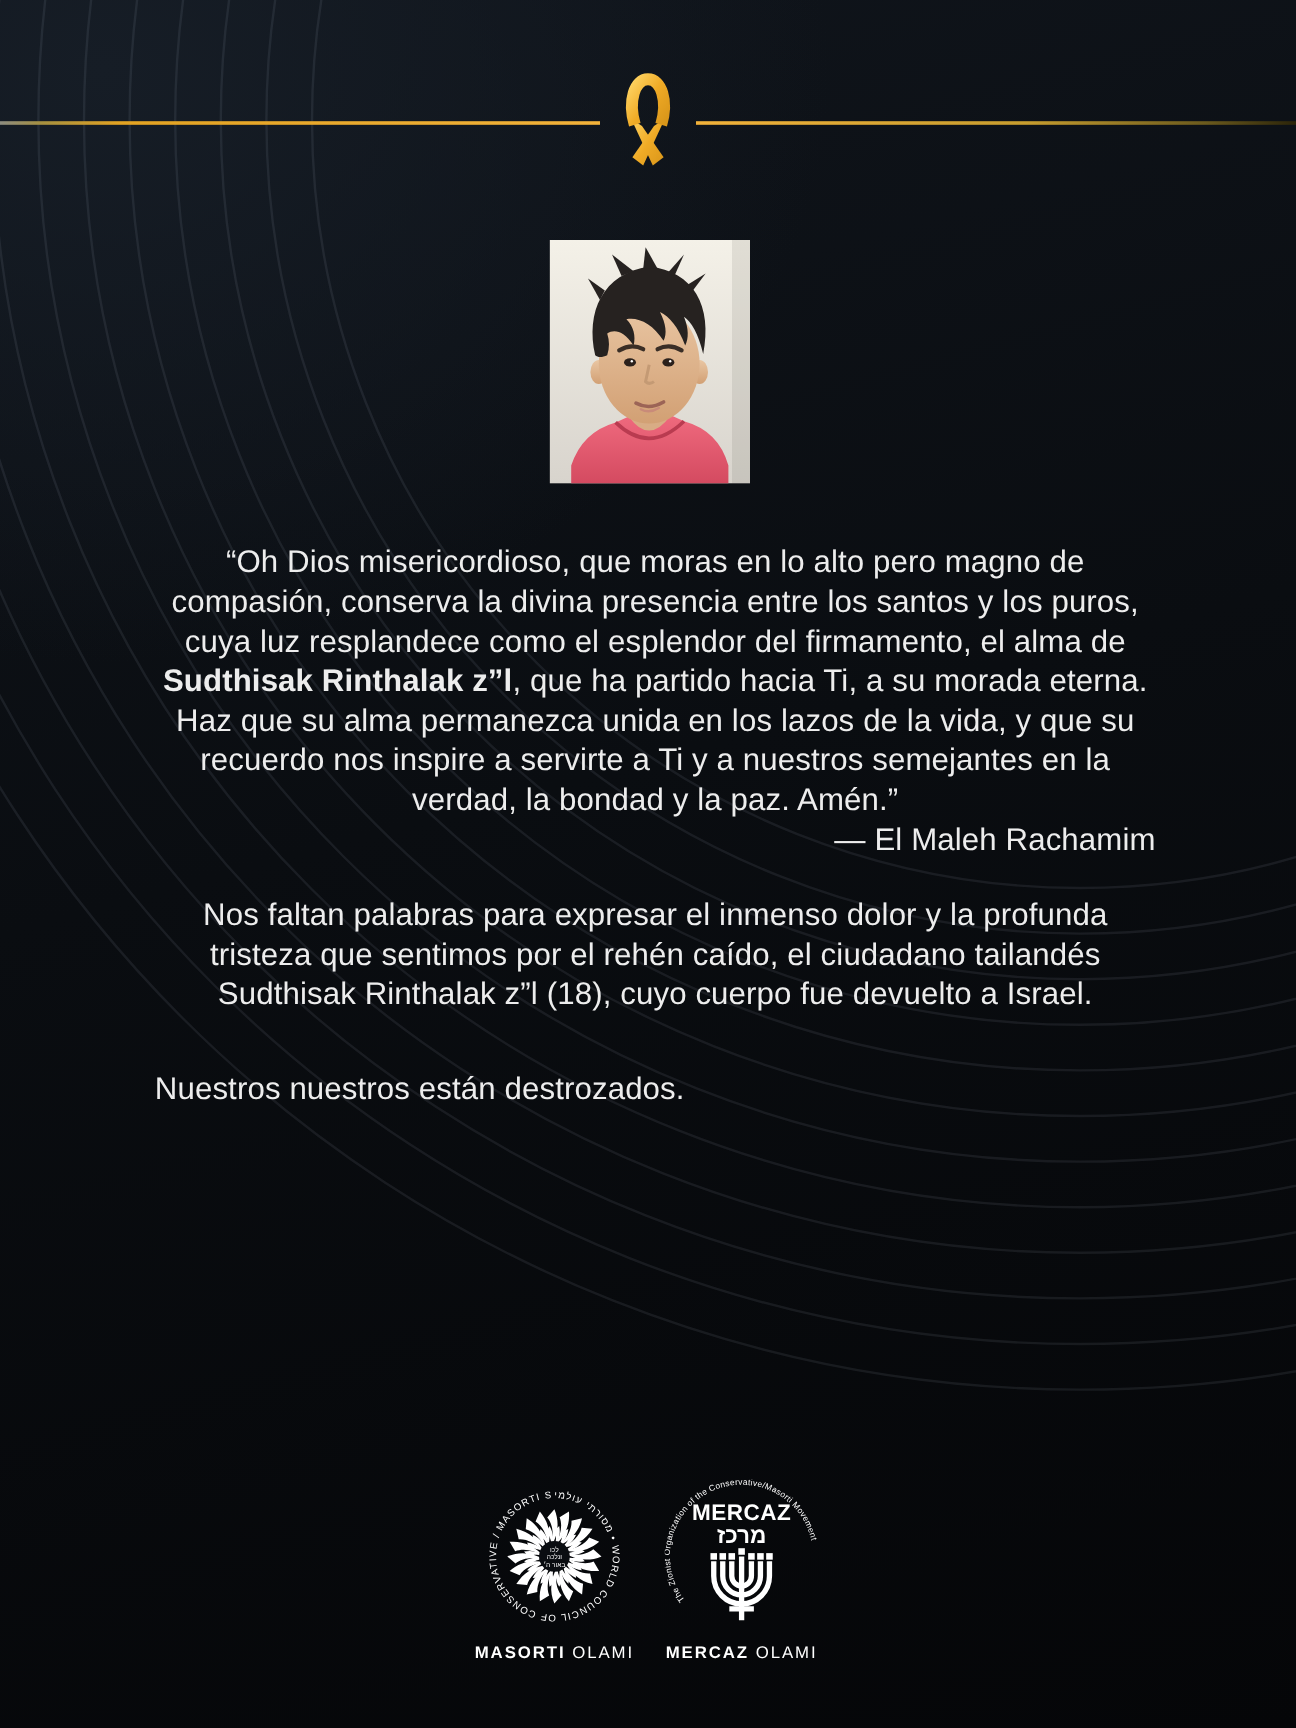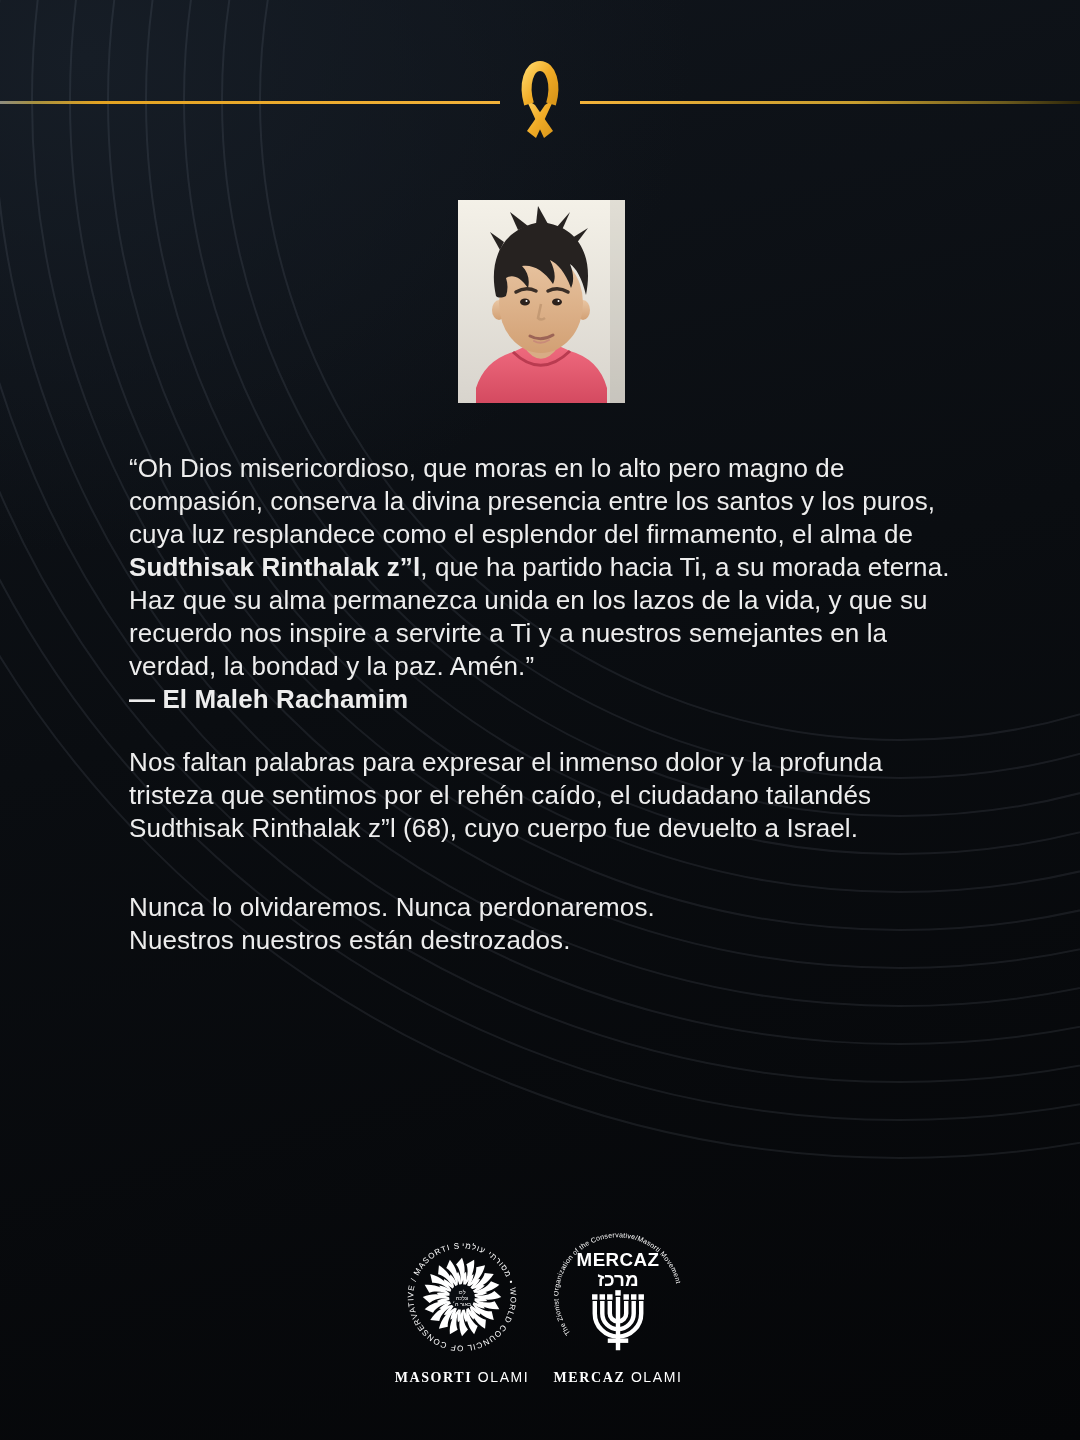--- a/index.html
+++ b/index.html
@@ -20,33 +20,33 @@
   .rule-right{left:580px;width:500px;
     background:linear-gradient(90deg,#f2b23a 0%,#c79d2e 55%,#6b5a1d 85%,#2b2409 100%);}
   .ribbon{position:absolute;left:512px;top:58px;z-index:3;}
 
   
   .portrait{position:absolute;left:458px;top:200px;width:167px;height:203px;z-index:2;}
 
   
   .content{position:absolute;left:129px;top:452px;width:834px;z-index:2;
     color:#ededed;font-size:26px;line-height:33px;letter-spacing:0.1px;}
-  .content p{margin:0 0 46px 0;}
+  .content p{margin:0 0 46px 0;text-align:center;}
   .content p.prayer{margin-bottom:0;}
   .honoree{font-weight:700;}
-  .attribution{margin:0 0 30px 0;font-weight:bold;}
+  .attribution{text-align:right;margin:0 0 30px 0;}
   .closing div{margin:0;}
 
   
   .footer{position:absolute;left:0;top:1233px;width:1080px;z-index:2;}
   .logo-row{display:flex;justify-content:center;align-items:flex-start;gap:0;}
   .logo-block{width:156px;display:flex;flex-direction:column;align-items:center;}
   .logo-block svg{display:block;}
   .logo-label{margin-top:8px;color:#ffffff;font-size:14px;letter-spacing:1.6px;white-space:nowrap;}
-  .logo-label .bold{font-weight:700;font-family:Liberation Serif, serif;}
+  .logo-label .bold{font-weight:700;}
   svg text{fill:#ffffff;}
 </style>
 </head>
 <body>
 
 <svg class="bg-arcs" width="1080" height="1440" viewBox="0 0 1080 1440">
   <g id="bg-arc-group" fill="none" stroke="rgba(175,190,205,0.10)" stroke-width="2">
       <circle cx="900" cy="100" r="640"></circle>
       <circle cx="900" cy="100" r="678"></circle>
       <circle cx="900" cy="100" r="716"></circle>
@@ -117,23 +117,22 @@
   <circle cx="68.5" cy="101" r="1" fill="#fff"></circle>
   <circle cx="100.5" cy="101" r="1" fill="#fff"></circle>
   <path d="M83 104 L80 118 Q83 121 87 118" fill="none" stroke="#c49a74" stroke-width="2.5"></path>
   <path d="M72 136 Q83 142 95 135" fill="none" stroke="#9c6456" stroke-width="3" stroke-linecap="round"></path>
   <path d="M76 141 Q83 145 91 140" fill="none" stroke="#c98b79" stroke-width="2" stroke-linecap="round"></path>
 </svg>
 
 <div class="content">
   <p class="prayer"><span>“Oh Dios misericordioso, que moras en lo alto pero magno de compasión, conserva la divina presencia entre los santos y los puros, cuya luz resplandece como el esplendor del firmamento, el alma de </span><span class="honoree">Sudthisak Rinthalak z”l</span><span>, que ha partido hacia Ti, a su morada eterna. Haz que su alma permanezca unida en los lazos de la vida, y que su recuerdo nos inspire a servirte a Ti y a nuestros semejantes en la verdad, la bondad y la paz. Amén.”</span></p>
   <div class="attribution">— El Maleh Rachamim</div>
-  <p>Nos faltan palabras para expresar el inmenso dolor y la profunda tristeza que sentimos por el rehén caído, el ciudadano tailandés Sudthisak Rinthalak z”l (68), cuyo cuerpo fue devuelto a Israel.</p>
+  <p>Nos faltan palabras para expresar el inmenso dolor y la profunda tristeza que sentimos por el rehén caído, el ciudadano tailandés Sudthisak Rinthalak z”l (18), cuyo cuerpo fue devuelto a Israel.</p>
   <div class="closing">
-    <div>Nunca lo olvidaremos. Nunca perdonaremos.</div>
     <div>Nuestros nuestros están destrozados.</div>
   </div>
 </div>
 
 <div class="footer">
   <div class="logo-row">
 
     <div class="logo-block">
       <svg width="128" height="128" viewBox="-75 -75 150 150">
         <defs>

